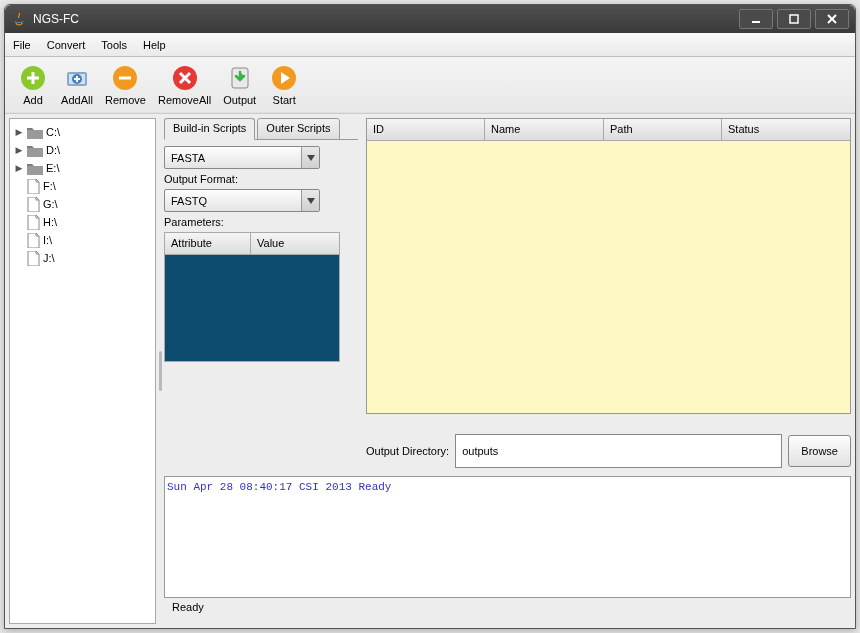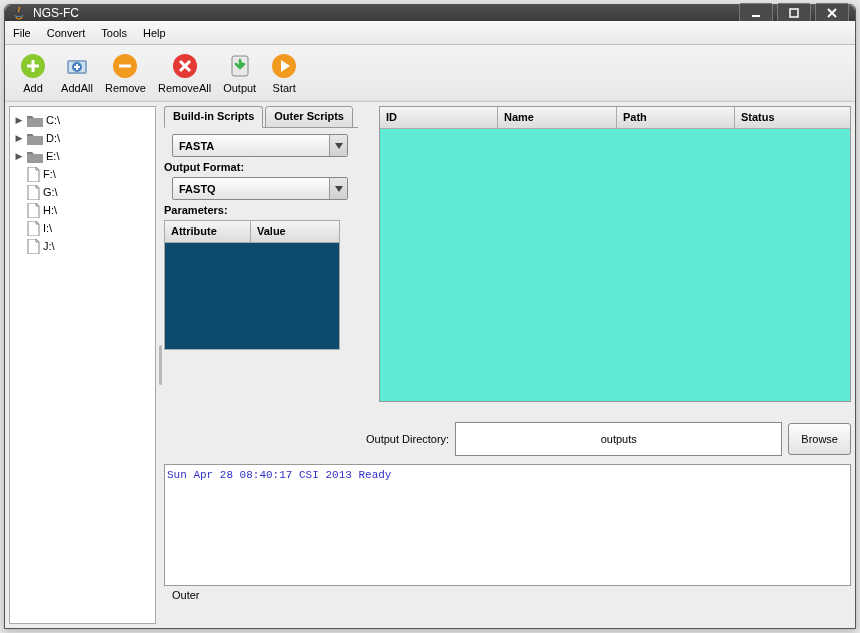--- a/index.html
+++ b/index.html
@@ -1,21 +1,21 @@
 <!DOCTYPE html>
 <html><head>
 <meta charset="utf-8">
 <style>
 * { margin:0; padding:0; box-sizing:border-box; font-family:Tahoma,Arial,sans-serif; font-size:11px; }
 body { background:#e8e8e8; width:860px; height:633px; overflow:hidden; }
 
 .window { width:852px; height:625px; margin:4px; border:1px solid #555; border-radius:6px 6px 0 0; background:#ededed; display:flex; flex-direction:column; box-shadow:0 2px 8px rgba(0,0,0,0.25); }
 
 
-.titlebar { height:16px; background:linear-gradient(#505050,#3a3a3a); border-radius:6px 6px 0 0; display:flex; align-items:center; color:#fff; }
+.titlebar { height:28px; background:linear-gradient(#505050,#3a3a3a); border-radius:6px 6px 0 0; display:flex; align-items:center; color:#fff; }
 .titlebar .java-icon { width:16px; height:16px; margin:0 6px; }
 .titlebar .title { flex:1; font-size:12px; }
 .titlebar .winbtns { display:flex; }
 .winbtn { width:34px; height:20px; margin:0 2px; background:#4a4a4a; border:1px solid #777; border-radius:2px; display:flex; align-items:center; justify-content:center; color:#fff; cursor:pointer; }
 .winbtn svg { width:12px; height:12px; }
 .winbtn.close { margin-right:6px; }
 
 
 .menubar { height:24px; background:linear-gradient(#f8f8f8,#eaeaea); border-bottom:1px solid #c0c0c0; display:flex; align-items:center; }
 .menuitm { padding:3px 8px; cursor:pointer; }
@@ -35,50 +35,50 @@
 .tree-node .expander { width:10px; height:10px; display:flex; align-items:center; justify-content:center; font-size:9px; color:#555; }
 .tree-node .fldr { width:16px; height:13px; margin:0 3px; }
 .tree-node .doc { width:13px; height:15px; margin:0 3px 0 13px; }
 .tree-node .txt { font-size:11px; }
 
 .splitter { width:8px; cursor:col-resize; background:transparent; display:flex; align-items:center; justify-content:center; }
 .splitter .grip { width:3px; height:40px; background:#b8b8b8; border-radius:2px; }
 
 
 .rightcol { flex:1; display:flex; flex-direction:column; margin:4px 4px 4px 0; }
-.upper { flex:0 0 auto; display:flex; gap:21px;font-weight:bold; }
+.upper { flex:0 0 auto; display:flex; gap:8px; }
 
 
 .scripts-panel { width:194px; display:flex; flex-direction:column; }
 .tabs { display:flex; height:22px; position:relative; }
 .tabs::after { content:""; position:absolute; left:0; right:0; bottom:0; height:1px; background:#999; }
 .tab { padding:3px 8px; background:linear-gradient(#f0f0f0,#dedede); border:1px solid #999; border-radius:3px 3px 0 0; margin-right:2px; cursor:pointer; position:relative; }
 .tab.active { background:#ededed; border-bottom:1px solid #ededed; z-index:2; }
 .form { padding:6px 0 0 0; }
 .flabel { margin:4px 0; }
-.combo { width:176px; height:23px; background:linear-gradient(#fdfdfd,#e4e4e4); border:1px solid #888; border-radius:2px; display:flex; align-items:center; padding:0 6px; cursor:pointer; position:relative;margin-left:8px; }
+.combo { width:156px; height:23px; background:linear-gradient(#fdfdfd,#e4e4e4); border:1px solid #888; border-radius:2px; display:flex; align-items:center; padding:0 6px; cursor:pointer; position:relative; }
 .combo .arrow { position:absolute; right:0; top:0; bottom:0; width:18px; background:linear-gradient(#e8e8e8,#d0d0d0); border-left:1px solid #999; display:flex; align-items:center; justify-content:center; }
 .params-grid { width:176px; height:130px; border:1px solid #aaa; background:#0c4a6e; }
 .pg-head { display:flex; height:22px; }
 .pg-head .pgh { background:linear-gradient(#f5f5f5,#dcdcdc); border-right:1px solid #aaa; border-bottom:1px solid #aaa; padding:4px 6px; }
 .pg-head .pgh:first-child { width:86px; }
 .pg-head .pgh:last-child { flex:1; border-right:none; }
 
 
-.file-table { flex:1; border:1px solid #999; background:#5eead4; height:296px; }
+.file-table { flex:1; border:1px solid #999; background:#fef9c3; height:296px; }
 .ft-head { display:flex; height:22px; }
 .ft-head .fth { background:linear-gradient(#f5f5f5,#dcdcdc); border-right:1px solid #aaa; border-bottom:1px solid #aaa; padding:4px 6px; }
 .fth.id { width:118px; }
 .fth.name { width:119px; }
 .fth.path { width:118px; }
 .fth.status { flex:1; border-right:none; }
 
 
 .outrow { display:flex; align-items:center; margin:20px 0 8px 202px; gap:6px; }
-.outrow input { flex:1; height:21px; border:1px solid #888; background:#fff; padding:16px 6px;text-align:center; }
+.outrow input { flex:1; height:21px; border:1px solid #888; background:#fff; padding:16px 6px; }
 .browse-btn { height:32px; padding:0 12px; background:linear-gradient(#fdfdfd,#e2e2e2); border:1px solid #888; border-radius:3px; cursor:pointer; }
 
 
 .logpane { height:122px; border:1px solid #999; background:#fff; padding:4px 2px; font-family:"Courier New",monospace; font-size:11px; color:#3030c8; }
 
 
 .statusbar { height:20px; padding:3px 8px; background:#ededed; }
 
 </style>
 </head>
@@ -300,18 +300,18 @@
       </div>
 
       <div class="outrow">
         <span>Output Directory:</span>
         <input type="text" value="outputs" style="">
         <button class="browse-btn">Browse</button>
       </div>
 
       <div class="logpane">Sun Apr 28 08:40:17 CSI 2013  Ready</div>
 
-      <div class="statusbar">Outer</div>
+      <div class="statusbar">Ready</div>
 
     </div>
   </div>
 
 </div>
 
 </body></html>

